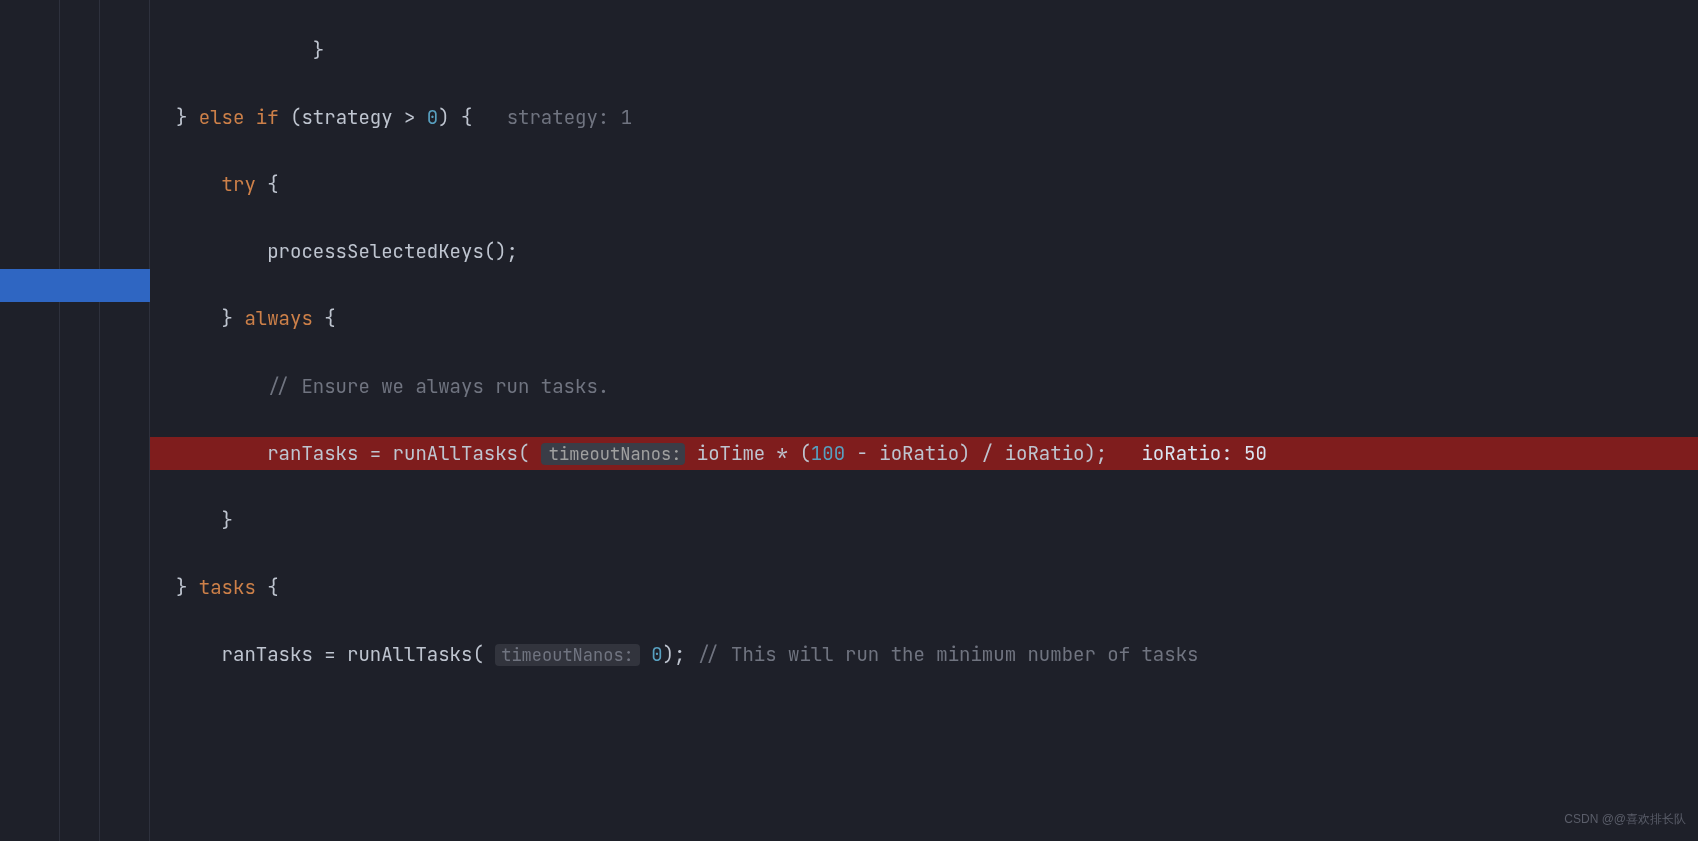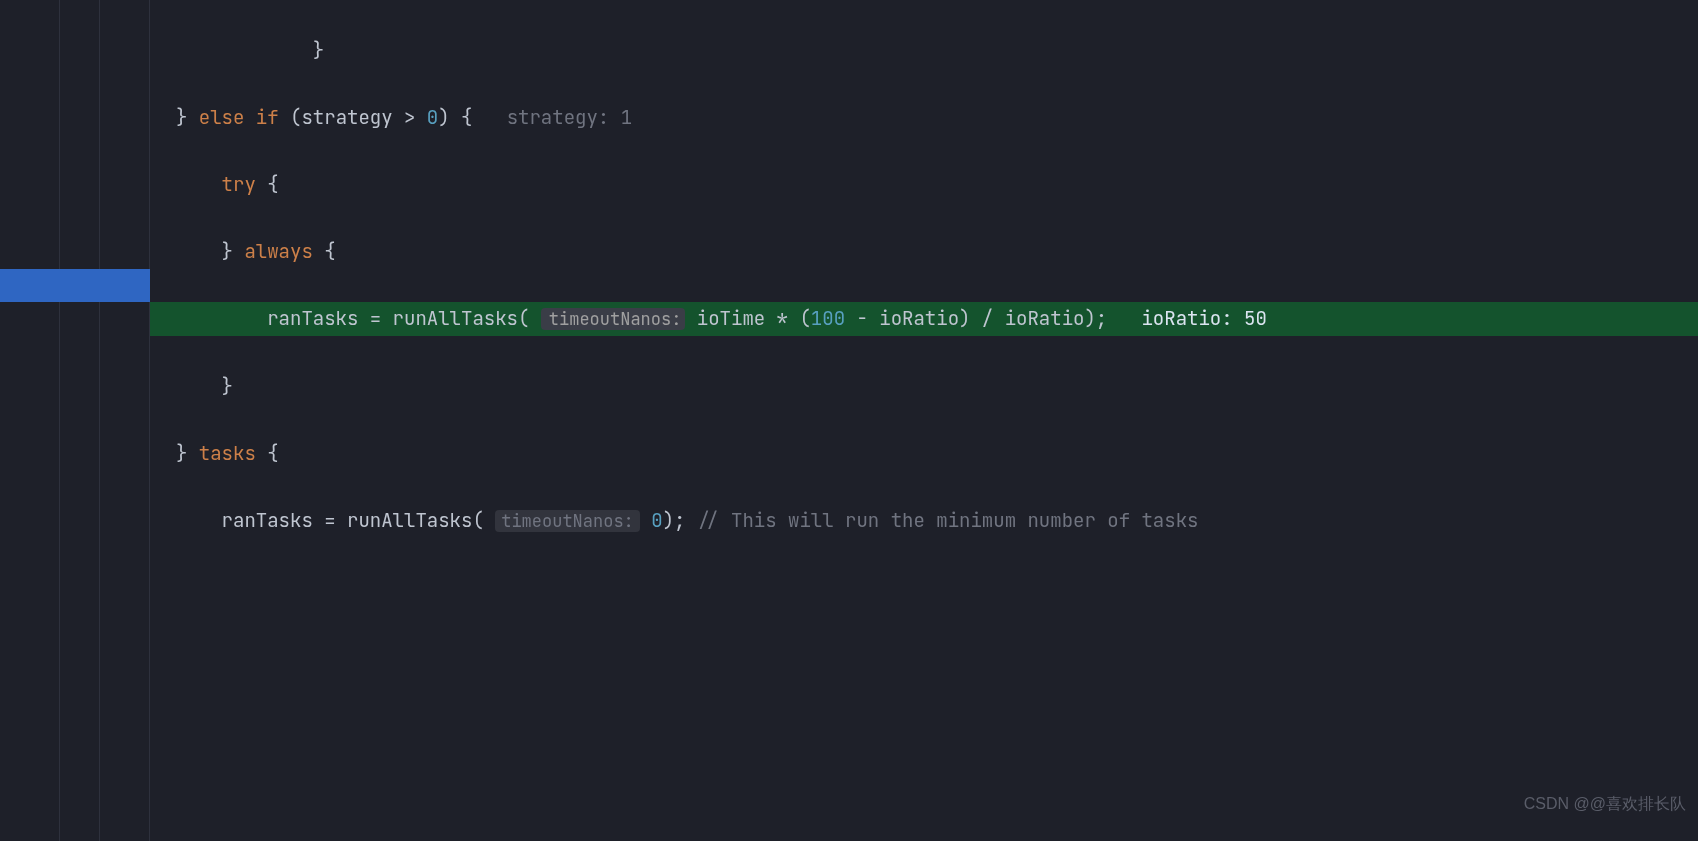--- a/index.html
+++ b/index.html
@@ -30,21 +30,21 @@
     top: 0;
     right: 0;
     height: 100%;
     white-space: pre;
     padding-top: 0px;
   }
   .line {
     padding-left: 26px;
     height: 33.6px;
   }
-  .hl-line { background: #14532d; }
+  .hl-line { background: #7f1d1d; }
   .gutter-hl {
     position: absolute;
     top: 268.8px;
     left: 0;
     width: 150px;
     height: 33.6px;
     background: #2f66c2;
   }
   .kw { color: #cd8049; text-align: center; }
   .num { color: #58a0c0; }
@@ -62,39 +62,41 @@
   .param-hint-dark {
     color: #a0a0a0;
     background: #3a3d47;
     border-radius: 4px;
     padding: 0 4px 0 8px;
     font-size: 17px;
   }
   .watermark {
     position: absolute;
     right: 12px;
-    bottom: 20px;
-    font-size: 16px;
+    bottom: 4px;
+    font-size: 12px;
     color: #5a5d69;
     font-family: sans-serif;
   }
 </style>
 </head>
 <body>
 
 <div class="gutter g1"></div>
 <div class="gutter g2"></div>
 <div class="gutter g3"></div>
 <div class="gutter-hl"></div>
 
 <div class="code-area">
 <div class="line"><span>            }</span></div>
 <div class="line"><span>} </span><span class="kw">else if</span><span> (strategy &gt; </span><span class="num">0</span><span>) {   </span><span class="hint-ital">strategy: 1</span></div>
 <div class="line"><span>    </span><span class="kw">try</span><span> {</span></div>
+<div class="line"><span>        processSelectedKeys();</span></div>
 <div class="line"><span>    } </span><span class="kw">always</span><span> {</span></div>
+<div class="line"><span class="cmt">        // Ensure we always run tasks.</span></div>
 <div class="line hl-line"><span>        ranTasks = runAllTasks( </span><span class="param-hint-dark">timeoutNanos:</span><span> ioTime * (</span><span class="num">100</span><span> - ioRatio) / ioRatio);   </span><span class="hint-ital" style="color:#dbe4f0">ioRatio: 50</span></div>
 <div class="line"><span>    }</span></div>
 <div class="line"><span>} </span><span class="kw">tasks</span><span> {</span></div>
 <div class="line"><span>    ranTasks = runAllTasks( </span><span class="param-hint">timeoutNanos:</span><span> </span><span class="num">0</span><span>); </span><span class="cmt">// This will run the minimum number of tasks</span></div>
 <div class="line"></div>
 
 
 
 
 

